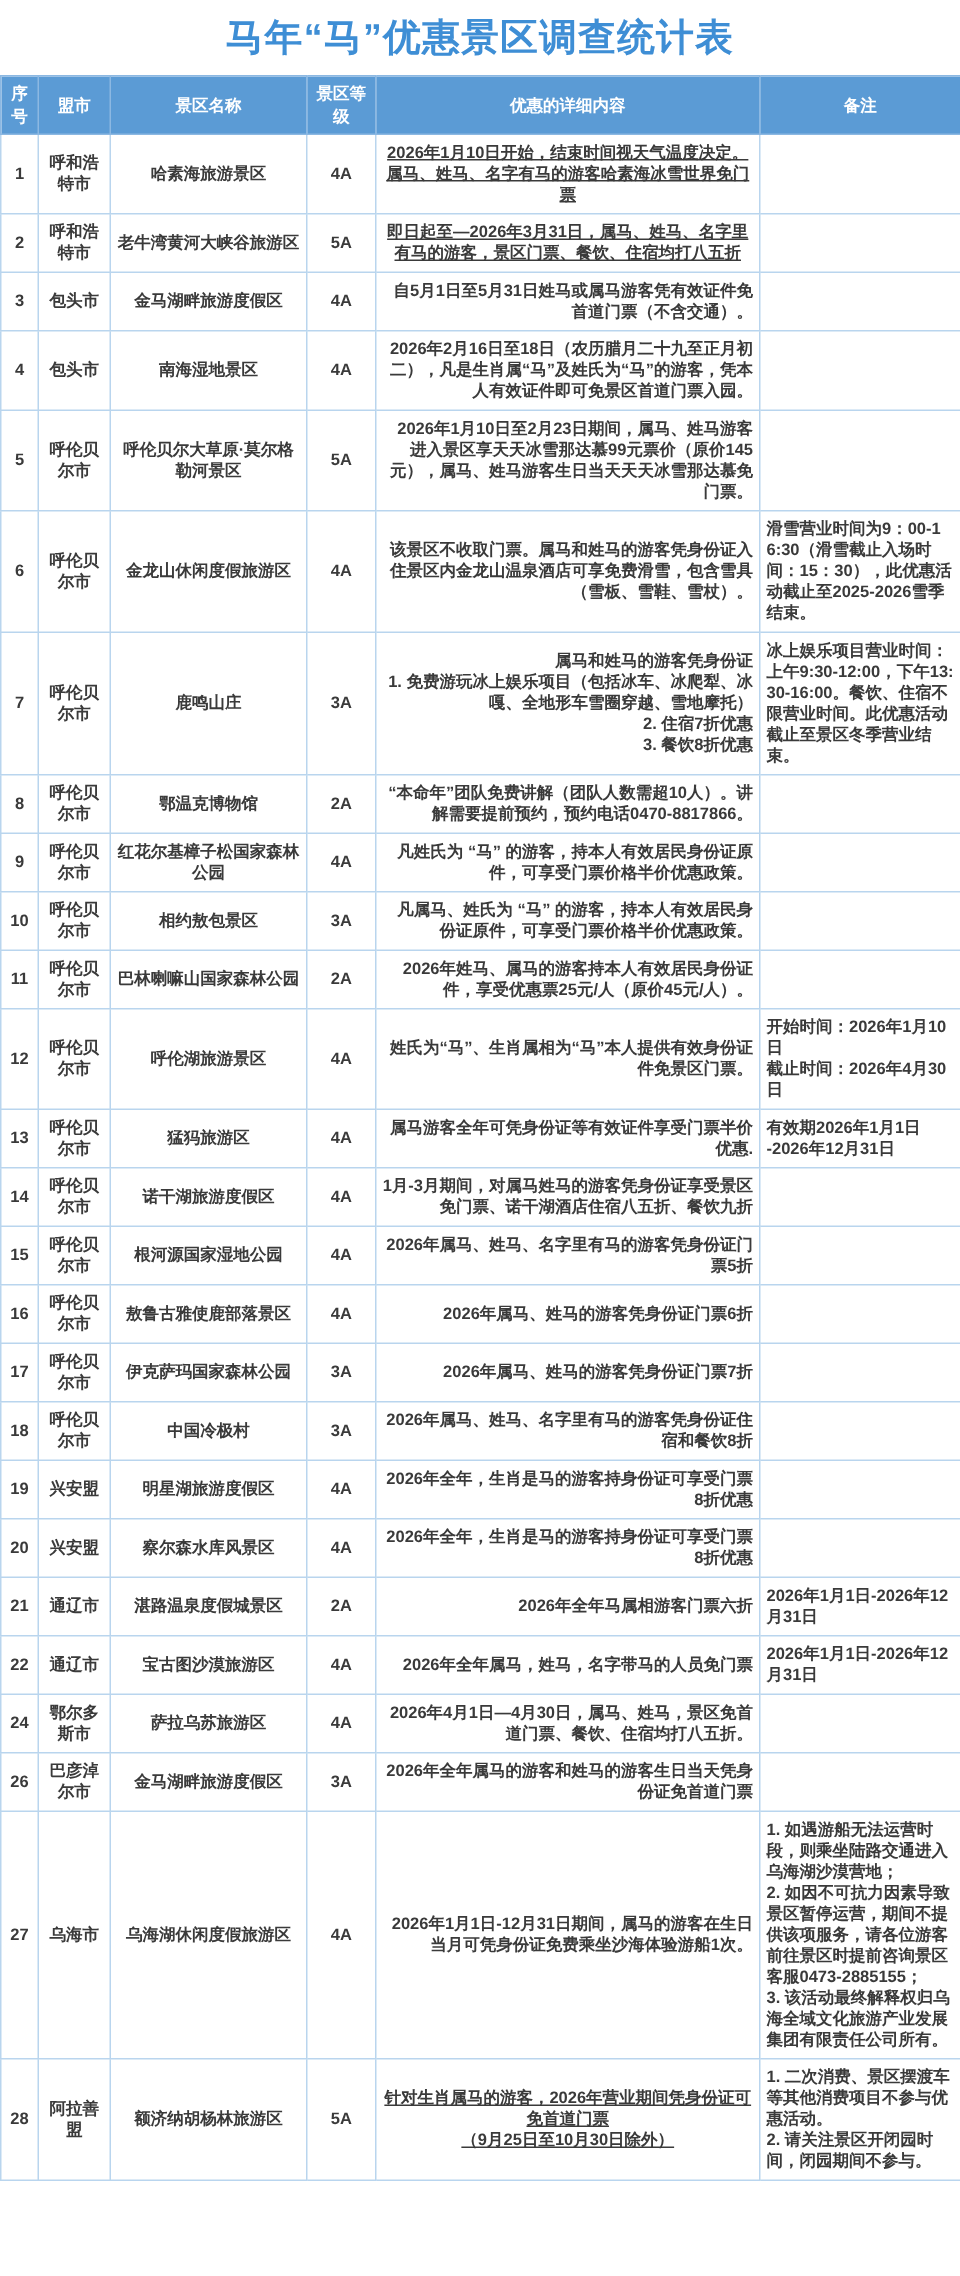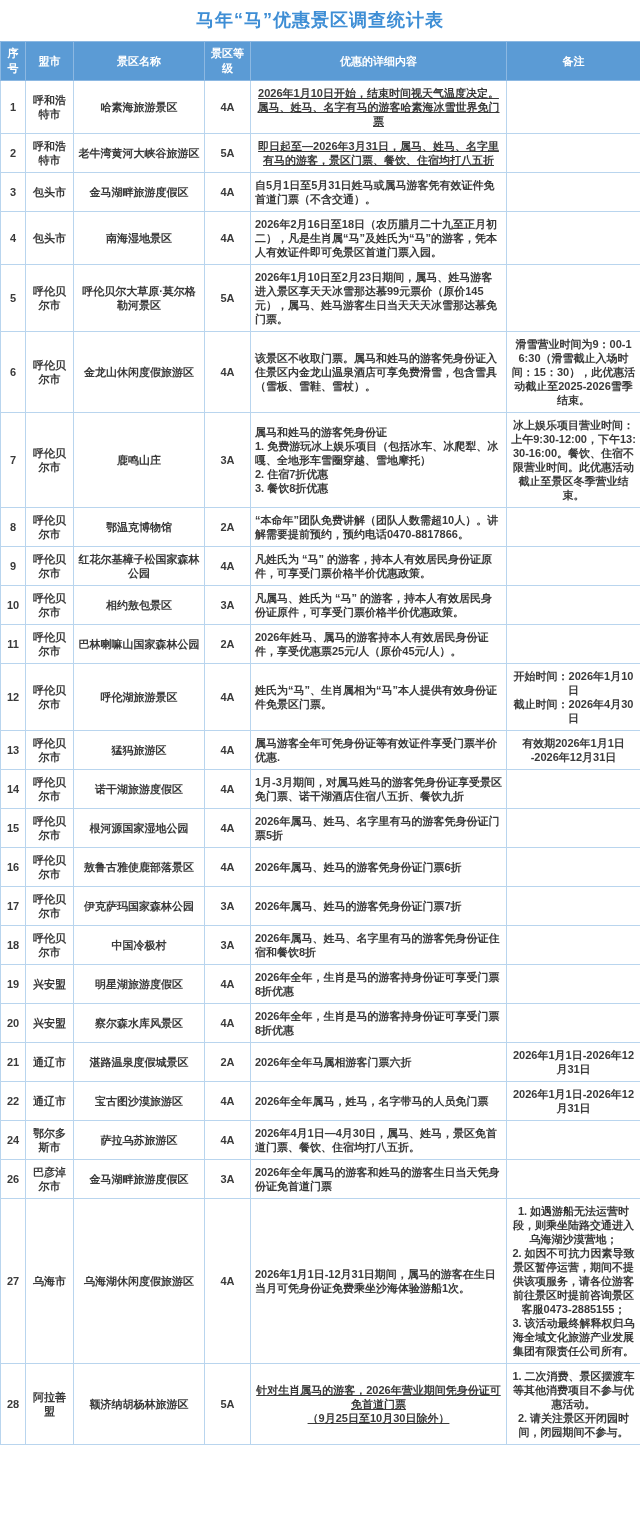--- a/index.html
+++ b/index.html
@@ -5,21 +5,21 @@
   html, body { margin: 0; padding: 0; background: #ffffff; }
   .page {
     width: 640px;
     background: #ffffff;
     font-family: "Liberation Sans", sans-serif;
     box-sizing: border-box;
     padding-bottom: 10px;
   }
   .title {
     color: #3e8ed5;
-    font-size: 18px;
+    font-size: 25px;
     font-weight: bold;
     text-align: center;
     padding: 8px 0 9px 0;
     letter-spacing: 1px;
     border-radius: 17px;
   }
   table.stat {
     width: 640px;
     border-collapse: collapse;
     table-layout: fixed;
@@ -39,23 +39,23 @@
     font-size: 11px;
     font-weight: bold;
     line-height: 14px;
     padding: 5px 4px;
     vertical-align: middle;
     white-space: pre-line;
     word-break: break-all;
     overflow-wrap: break-word;
   }
   td.c-no, td.c-city, td.c-name, td.c-grade { text-align: center; }
-  td.c-detail { text-align: left; }
+  td.c-detail { text-align: right; }
   td.c-detail.center { text-align: center; text-decoration: underline; }
-  td.c-remark { text-align: center; }
+  td.c-remark { text-align: left; }
   col.w-no     { width: 25px; }
   col.w-city   { width: 48px; }
   col.w-name   { width: 131px; }
   col.w-grade  { width: 46px; }
   col.w-detail { width: 256px; }
   col.w-remark { width: 134px; }
 </style>
 </head>
 <body>
 

